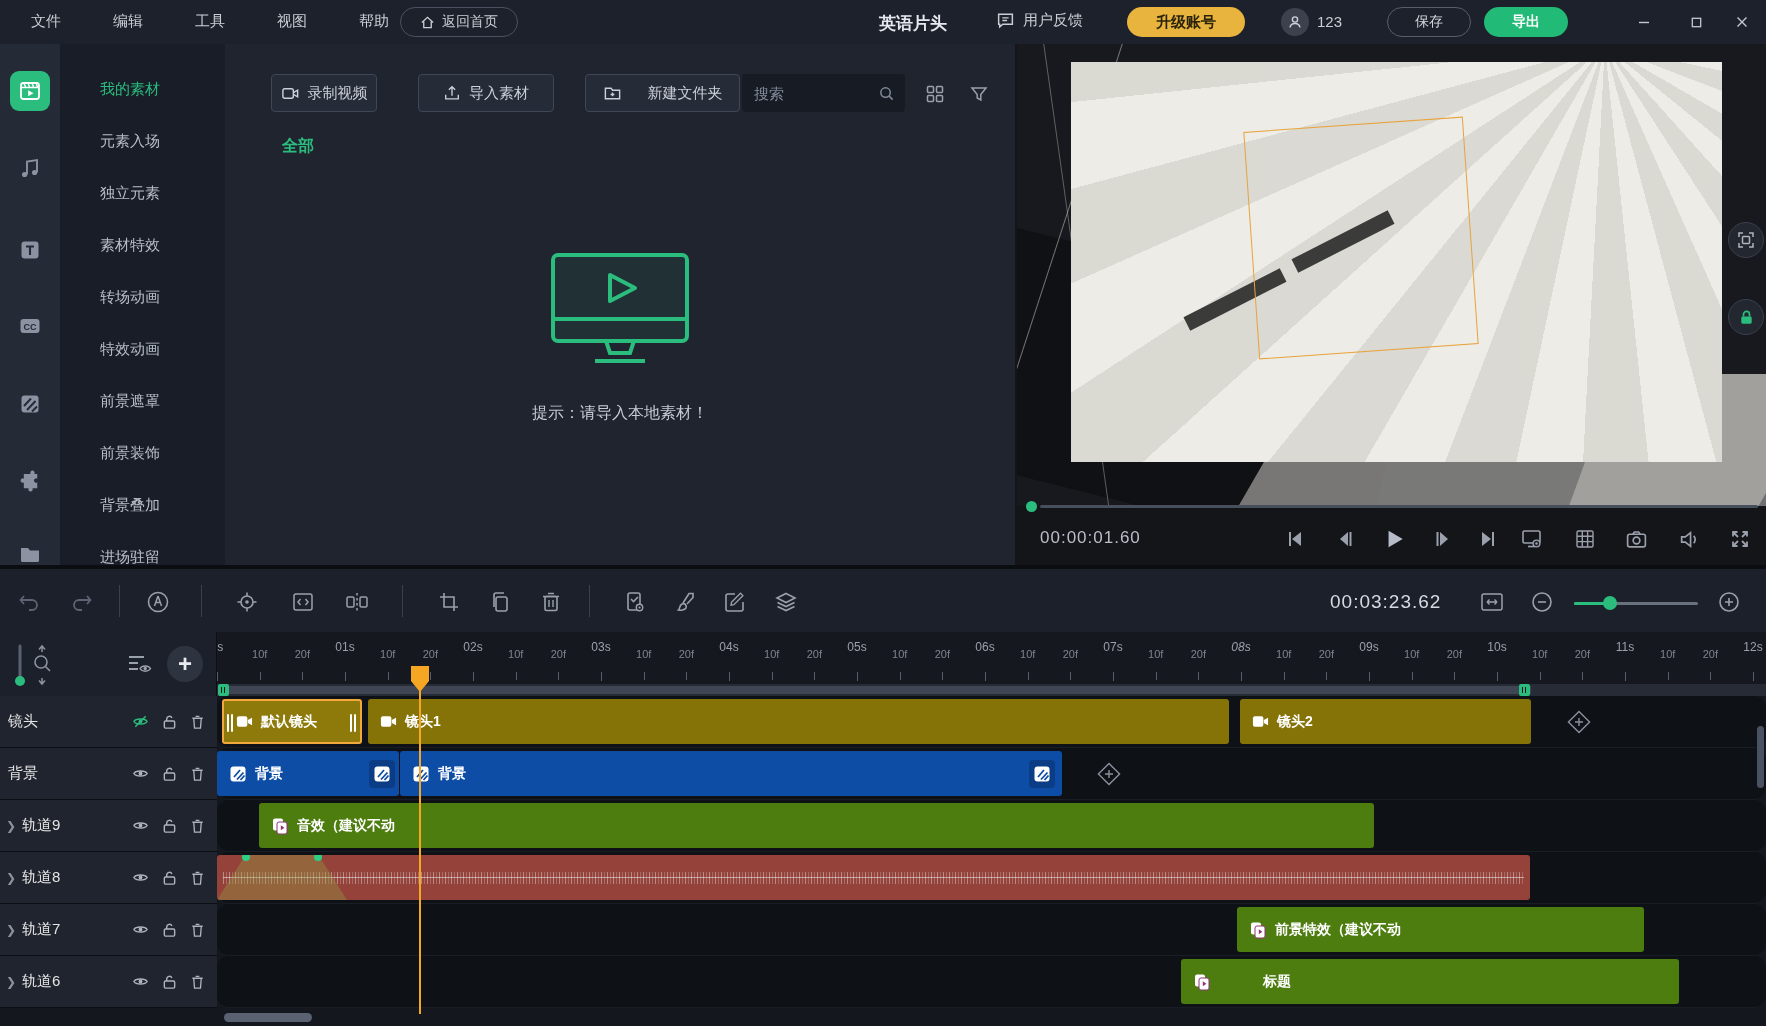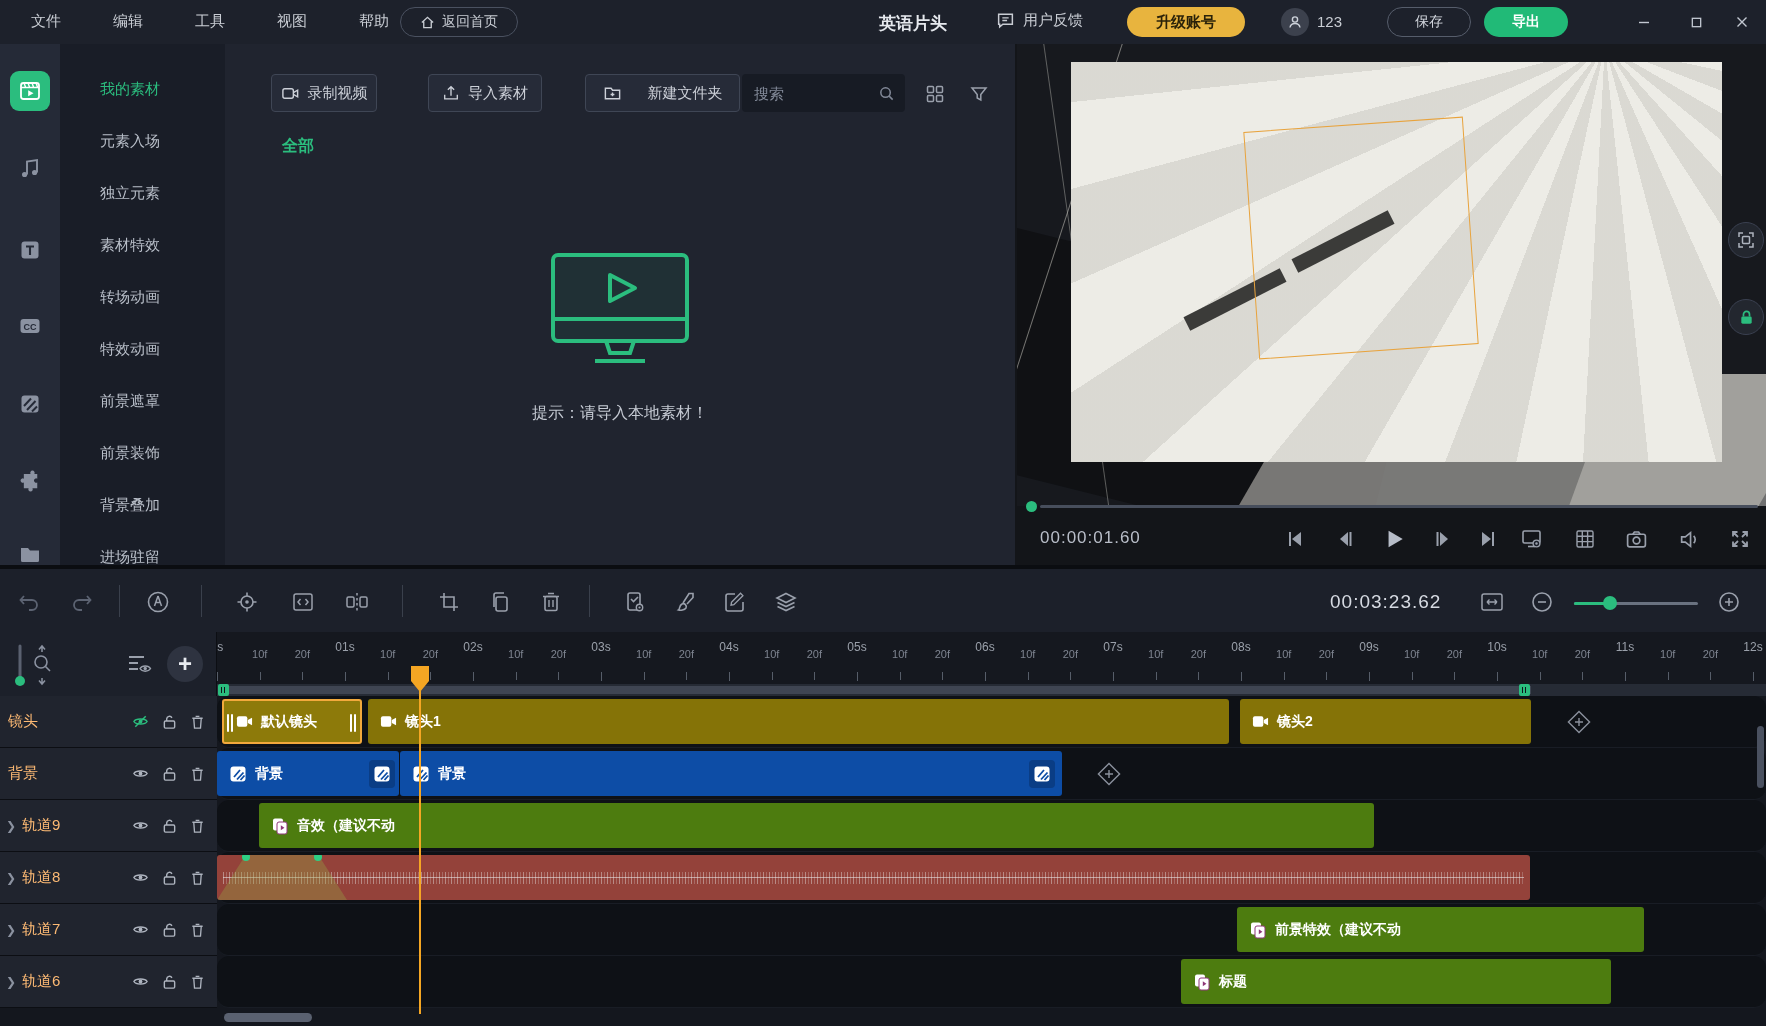--- a/index.html
+++ b/index.html
@@ -79,21 +79,21 @@
   .rl-minor{top:16px;font-size:11px;color:#7e8490;}
   .rl-tick{position:absolute;width:1px;background:#565d69;top:40px;height:8px;}
   #work-strip{left:217px;top:684px;width:1549px;height:12px;background:#262b35;}
   #work-range{position:absolute;left:12px;top:2px;width:1302px;height:8px;background:#3f4552;}
   .work-handle{position:absolute;top:0;width:11px;height:12px;background:#2bbd7e;border-radius:2px;}
   .work-handle::before{content:"";position:absolute;left:3px;top:3px;width:1px;height:6px;background:#10141c;}
   .work-handle::after{content:"";position:absolute;left:6px;top:3px;width:1px;height:6px;background:#10141c;}
 
   .track-row{position:absolute;left:0;width:1766px;height:52px;}
   .track-head{position:absolute;left:0;top:0;width:217px;height:52px;background:#20242e;border-bottom:1px solid #0c0e13;box-sizing:border-box;display:flex;align-items:center;}
-  .track-label{font-size:15px;color:#fdba74;}
+  .track-label{font-size:15px;color:#e5e5e5;}
   .th-chevron{color:#8b92a0;font-size:12px;width:16px;padding-left:6px;}
   .th-pad{width:22px;}
   .th-icons{position:absolute;right:12px;display:flex;gap:13px;align-items:center;}
   .track-body{position:absolute;left:217px;top:0;width:1549px;height:52px;background:#0e1116;border-bottom:1px solid #191d25;box-sizing:border-box;overflow:visible;border-radius:12px;}
 
   .clip{position:absolute;top:3px;height:45px;border-radius:3px;display:flex;align-items:center;color:#fff;font-size:14px;font-weight:bold;box-sizing:border-box;white-space:nowrap;overflow:hidden;}
   .clip .clip-ic{margin:0 8px 0 12px;display:flex;align-items:center;}
   .clip.video{background:#857307;}
   .clip.image{background:#0d4da6;}
   .clip.group{background:#4d7c0f;}
@@ -276,21 +276,21 @@
   <div id="library" class="abs">
     <div class="abs lib-btn" style="left:46px;width:106px;">
       <span>
         <svg width="19" height="19" viewBox="0 0 20 20">
             <rect x="2" y="5" width="11" height="10" rx="2" fill="none" stroke="#ccd0d8" stroke-width="1.5"></rect>
             <path d="M13 9 L17.5 6.5 V13.5 L13 11" fill="none" stroke="#ccd0d8" stroke-width="1.5"></path>
           </svg>
       </span>
       <span>录制视频</span>
     </div>
-    <div class="abs lib-btn" style="left:203px;width:114px;text-align:right;">
+    <div class="abs lib-btn" style="left:193px;width:136px;text-align:right;">
       <span>
         <svg width="18" height="18" viewBox="0 0 20 20">
             <path d="M10 13 V3 M6.5 6.5 L10 3 L13.5 6.5" fill="none" stroke="#ccd0d8" stroke-width="1.5"></path>
             <path d="M3 12 V16.5 H17 V12" fill="none" stroke="#ccd0d8" stroke-width="1.5"></path>
           </svg>
       </span>
       <span>导入素材</span>
     </div>
     <div class="abs lib-btn" style="left:360px;width:155px;gap:26px;">
       <span>
@@ -621,21 +621,21 @@
       <div class="rl-label rl-minor" style="left: 810.667px;">10f</div>
       <div class="rl-tick" style="left: 810.667px;"></div>
       <div class="rl-label rl-minor" style="left: 853.333px;">20f</div>
       <div class="rl-tick" style="left: 853.333px;"></div>
       <div class="rl-label" style="left: 896px;">07s</div>
       <div class="rl-tick" style="left: 896px; height: 9px;"></div>
       <div class="rl-label rl-minor" style="left: 938.667px;">10f</div>
       <div class="rl-tick" style="left: 938.667px;"></div>
       <div class="rl-label rl-minor" style="left: 981.333px;">20f</div>
       <div class="rl-tick" style="left: 981.333px;"></div>
-      <div class="rl-label" style="left: 1024px;">08s</div>
+      <div class="rl-label" style="left: 1024px; font-style: italic;">08s</div>
       <div class="rl-tick" style="left: 1024px; height: 9px;"></div>
       <div class="rl-label rl-minor" style="left: 1066.67px;">10f</div>
       <div class="rl-tick" style="left: 1066.67px;"></div>
       <div class="rl-label rl-minor" style="left: 1109.33px;">20f</div>
       <div class="rl-tick" style="left: 1109.33px;"></div>
       <div class="rl-label" style="left: 1152px;">09s</div>
       <div class="rl-tick" style="left: 1152px; height: 9px;"></div>
       <div class="rl-label rl-minor" style="left: 1194.67px;">10f</div>
       <div class="rl-tick" style="left: 1194.67px;"></div>
       <div class="rl-label rl-minor" style="left: 1237.33px;">20f</div>
@@ -929,21 +929,21 @@
         </span>
         <span>
           <svg width="15" height="16" viewBox="0 0 16 17">
               <path d="M2.5 4.5 H13.5 M6 2.5 H10" stroke="#aeb4bf" stroke-width="1.4"></path>
               <path d="M4 4.5 L4.8 15 H11.2 L12 4.5" fill="none" stroke="#aeb4bf" stroke-width="1.4"></path>
             </svg>
         </span>
       </span>
     </div>
     <div class="track-body">
-        <div class="clip group" style="left: 964px; width: 430px;">
+        <div class="clip group" style="left: 964px; width: 498px; gap: 44px;">
           <span class="clip-ic">
             <svg width="18" height="18" viewBox="0 0 18 18">
               <rect x="2" y="1.5" width="10" height="12" rx="2" fill="#fff"></rect>
               <rect x="6" y="5" width="10" height="12" rx="2" fill="#fff" stroke="#8e3778" stroke-width="1"></rect>
               <path d="M9.8 8.3 L13.4 10.8 L9.8 13.3 Z" fill="#8e3778"></path>
             </svg>
           </span>
           <span>标题</span>
         </div>
       </div>

